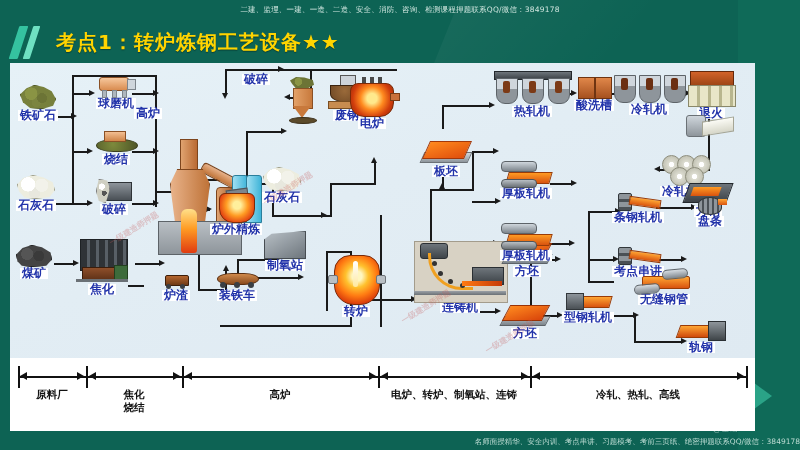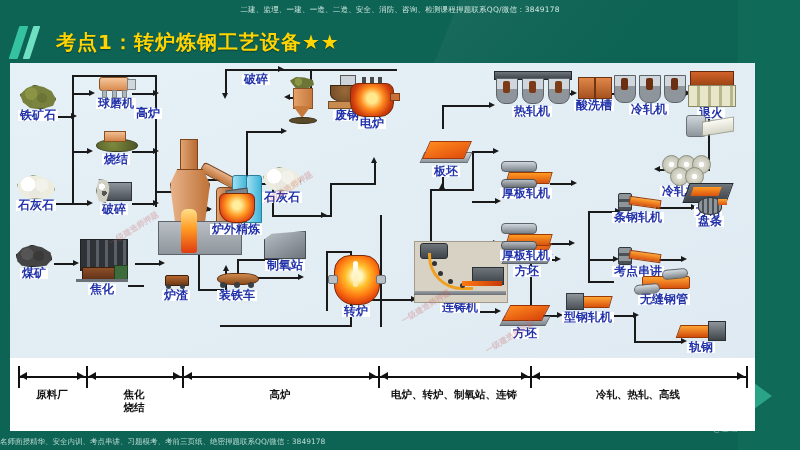--- a/index.html
+++ b/index.html
@@ -241,21 +241,21 @@
     line-height:13px;
   }
   .rarrL{position:absolute;top:14px;width:0;height:0;border-top:4.5px solid transparent;border-bottom:4.5px solid transparent;border-right:7px solid #111;}
   .rarrR{position:absolute;top:14px;width:0;height:0;border-top:4.5px solid transparent;border-bottom:4.5px solid transparent;border-left:7px solid #111;}
   
   .wm{position:absolute;color:rgba(200,90,90,.30);font-size:8px;font-weight:bold;
       transform:rotate(-32deg);white-space:nowrap;font-family:"DejaVu Sans",sans-serif;pointer-events:none;}
   .csdn{position:absolute;right:62px;bottom:16px;color:rgba(255,255,255,.5);font-size:8px;
       font-family:"DejaVu Sans",sans-serif;letter-spacing:.4px;}
   .footer{
-    position:absolute;left:0;bottom:3px;width:800px;text-align:left;
+    position:absolute;left:0;bottom:3px;width:800px;text-align:right;
     font-size:7.5px;color:#bcdcd3;font-family:"DejaVu Sans",sans-serif;
   }
 </style>
 </head>
 <body>
 
 <div id="slide">
 
   <div class="bg-sheen"></div>
   <div class="edge-panel"></div>

